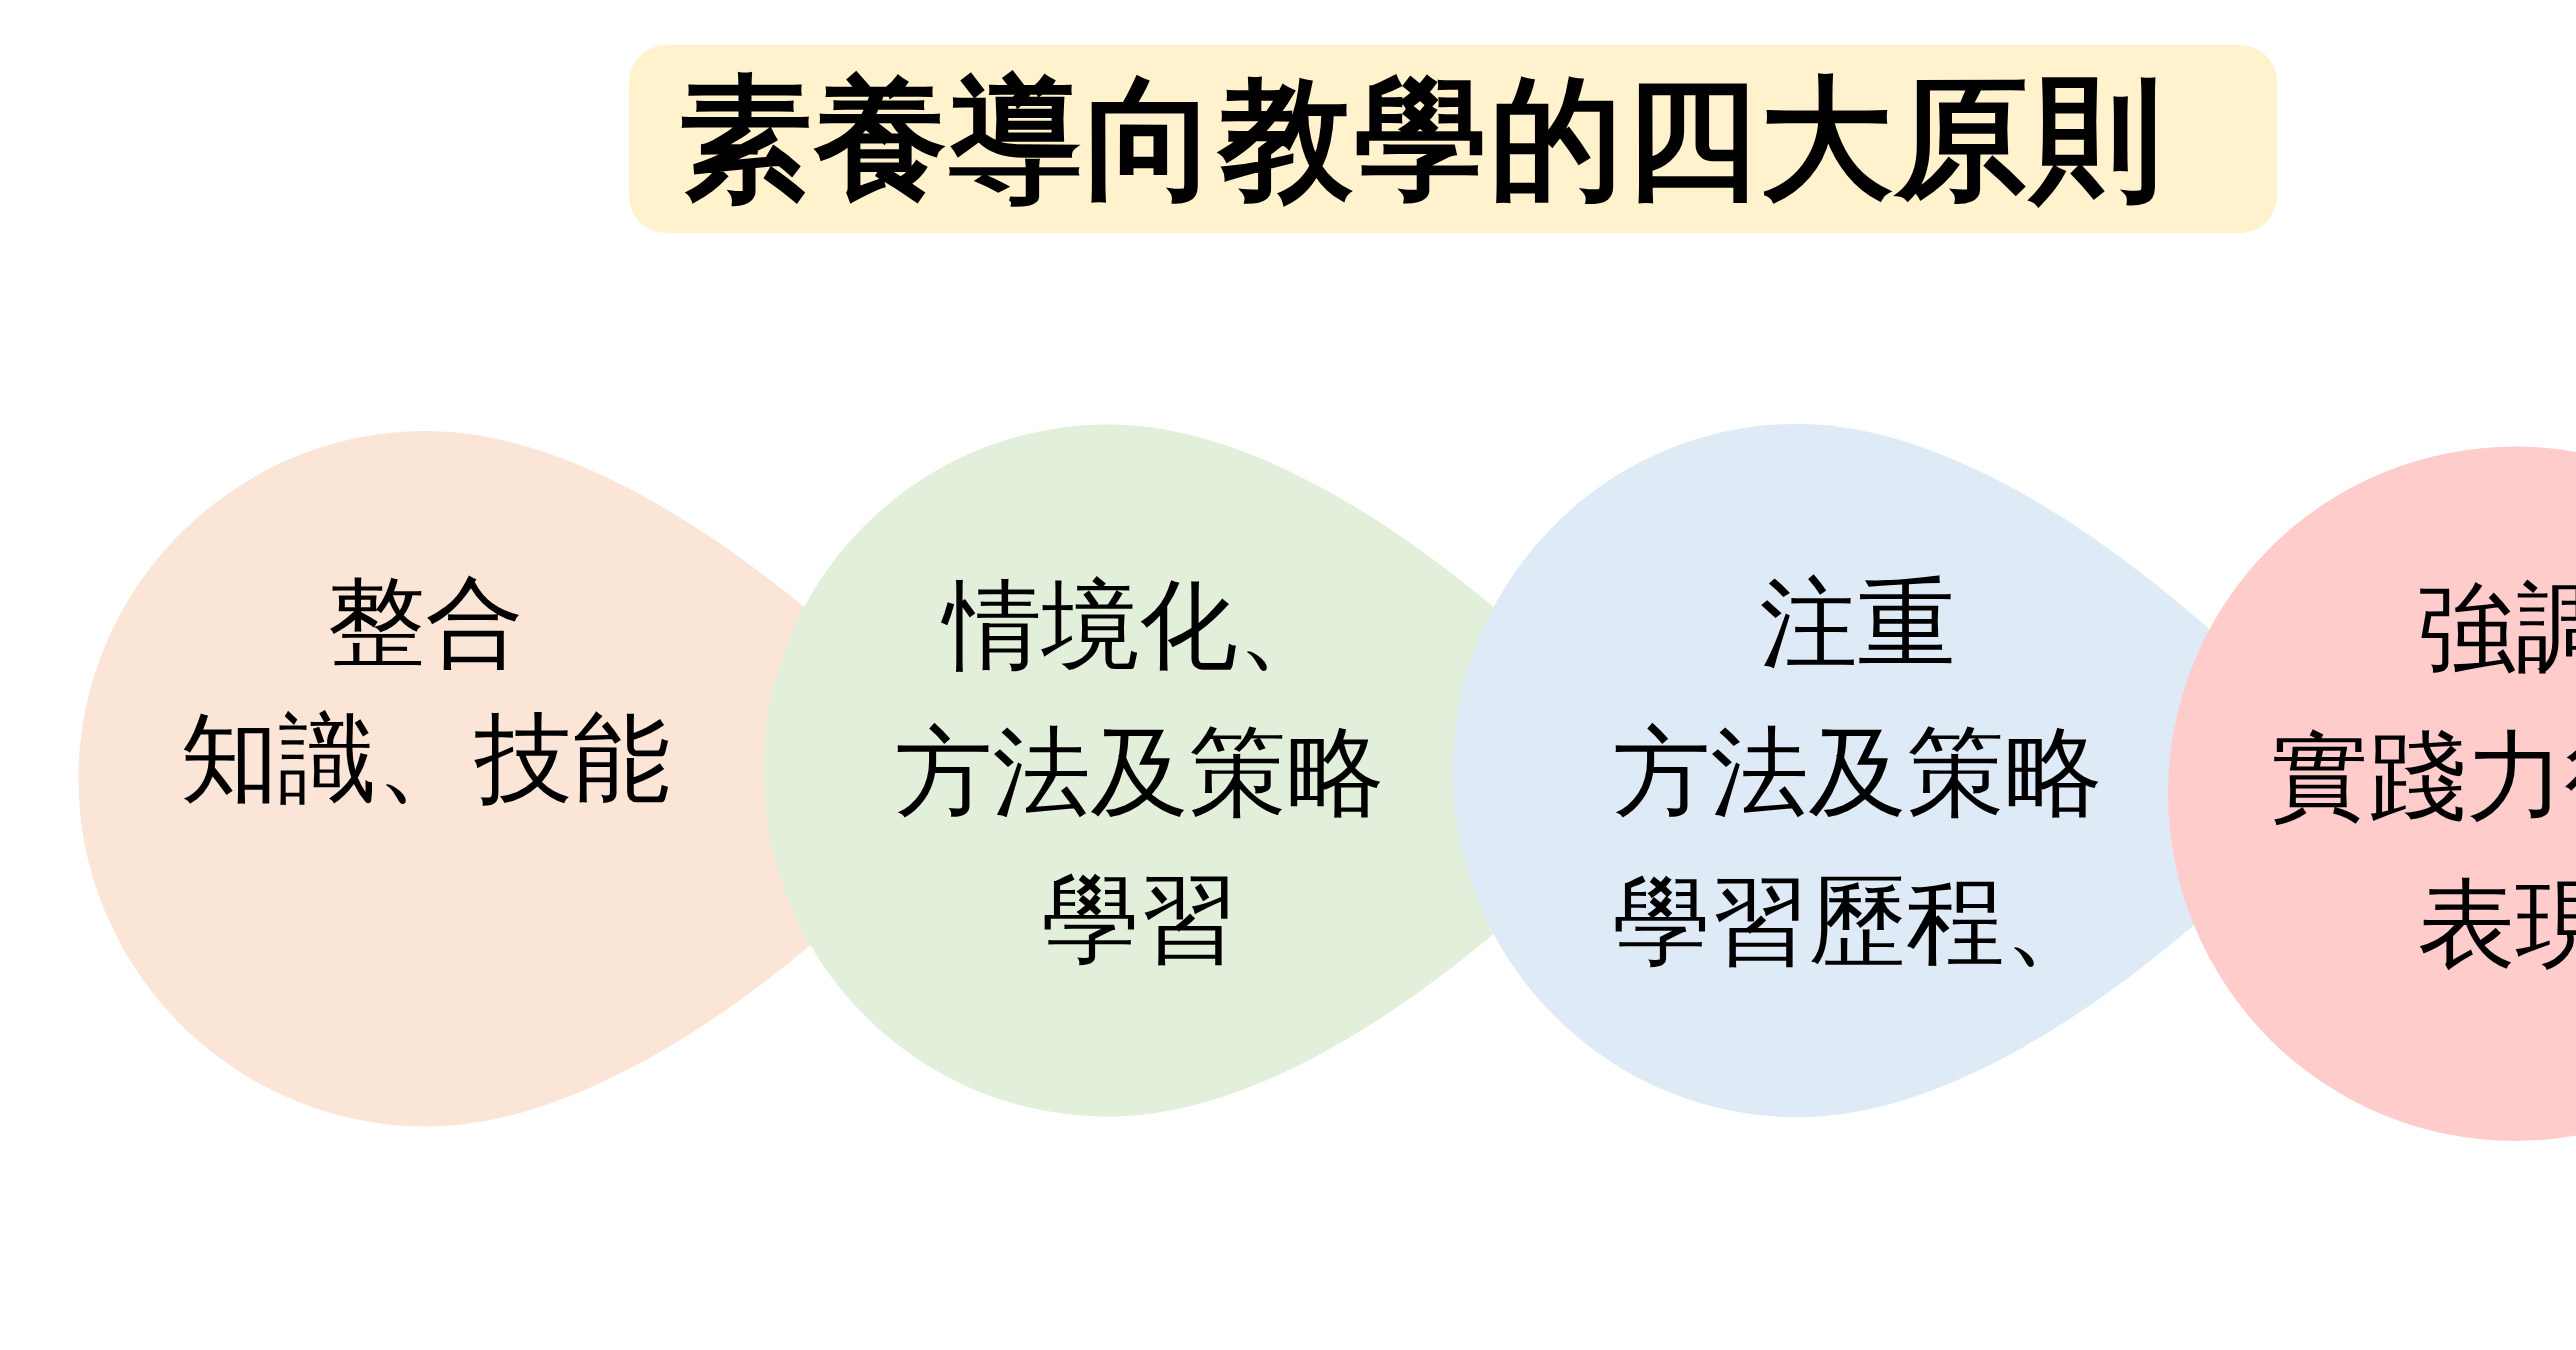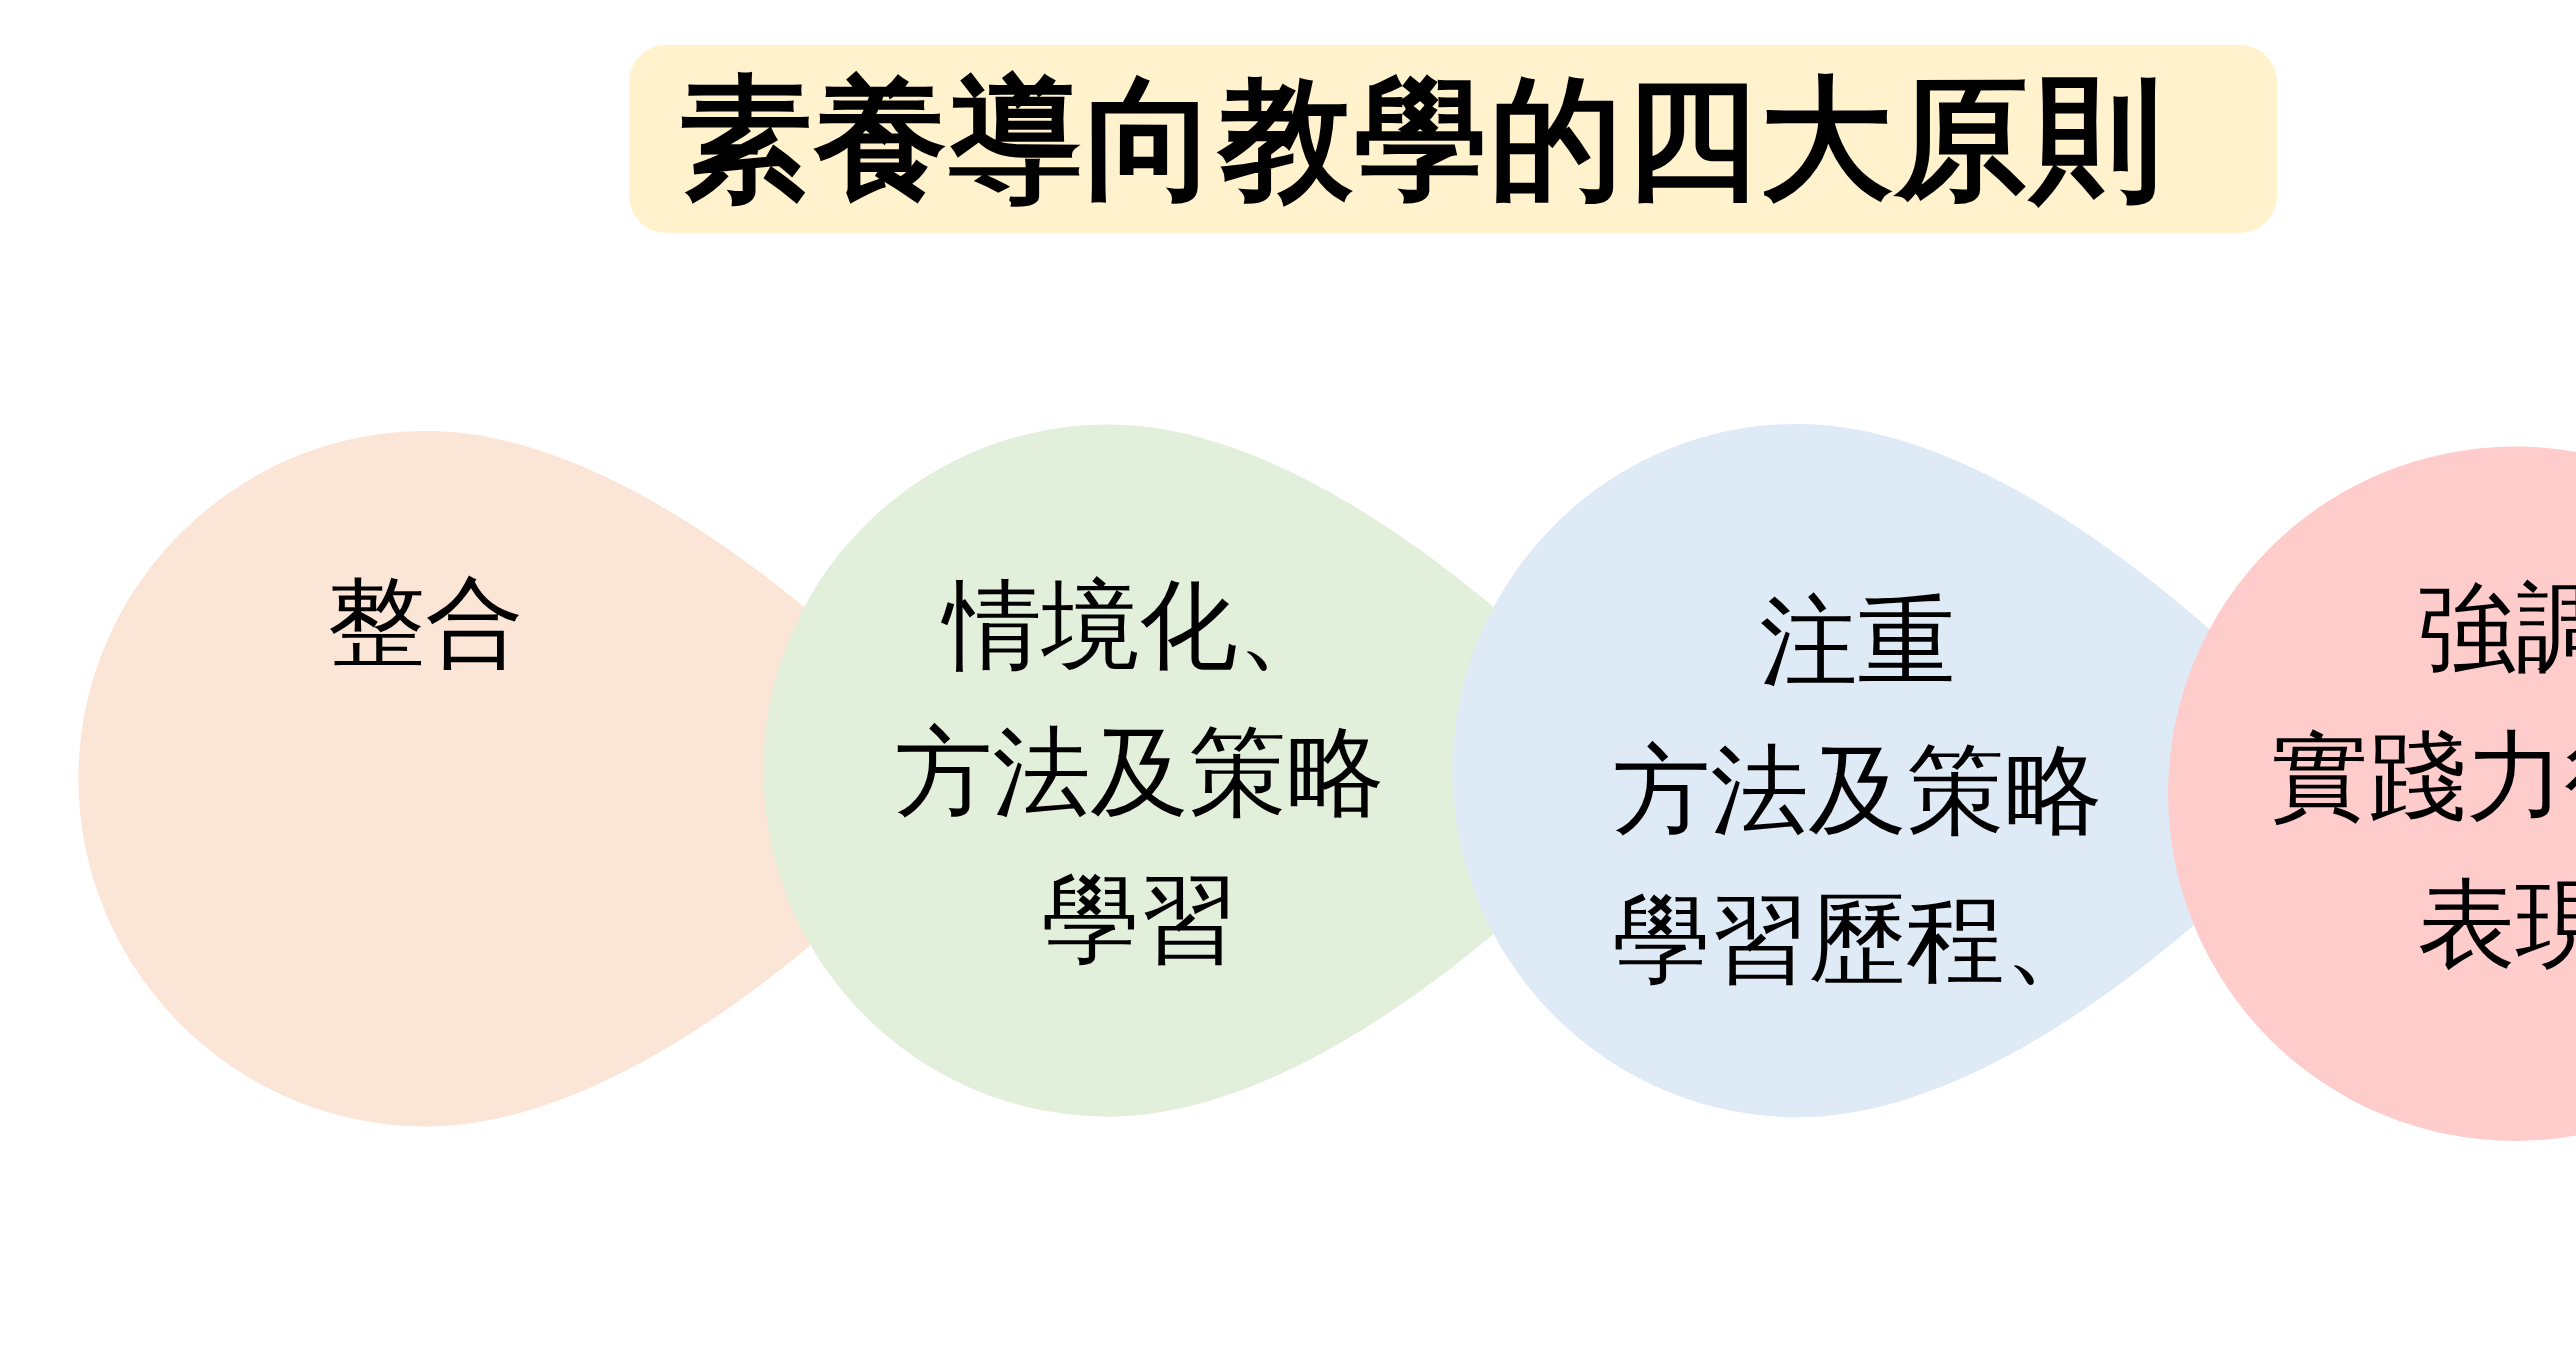--- a/index.html
+++ b/index.html
@@ -54,21 +54,21 @@
     }
     .shape-label .line {
       display: block;
       font-size: 98px;
       line-height: 1;
     }
     #label-1 { left: 65px; top: 573px; width: 721px; }
     #label-1 .line { height: 136px; }
     #label-2 { left: 779px; top: 566px; width: 721px; }
     #label-2 .line { height: 137px; margin-top: 10px; }
-    #label-3 { left: 1497px; top: 592px; width: 721px; }
+    #label-3 { left: 1497px; top: 574px; width: 721px; }
     #label-3 .line { height: 149px; }
     #label-4 { left: 2155px; top: 579px; width: 721px; }
     #label-4 .line { height: 148px; }
   </style>
 </head>
 <body>
 
 <div id="canvas" style="background: rgb(255, 255, 255); color: rgb(0, 0, 0);">
 
   <div id="title-box" style="background: rgb(255, 242, 204);">
@@ -93,20 +93,21 @@
          C 3827 823, 4230 1126, 4567 1496
          C 4230 1866, 3827 2169, 3490 2169
          C 3120 2169, 2820 1866, 2820 1496
          C 2820 1126, 3120 823, 3490 823 Z" fill="#DEEAF6"></path>
 
     <ellipse id="shape-4" cx="4883" cy="1541" rx="674" ry="674" fill="#FFCCCC"></ellipse>
   </svg>
 
   <div class="shape-label" id="label-1">
     <span class="line">整合</span>
+    <span class="line">知識、技能</span>
   </div>
 
   <div class="shape-label" id="label-2">
     <span class="line">情境化、</span>
     <span class="line">方法及策略</span>
     <span class="line">學習</span>
   </div>
 
   <div class="shape-label" id="label-3">
     <span class="line">注重</span>

